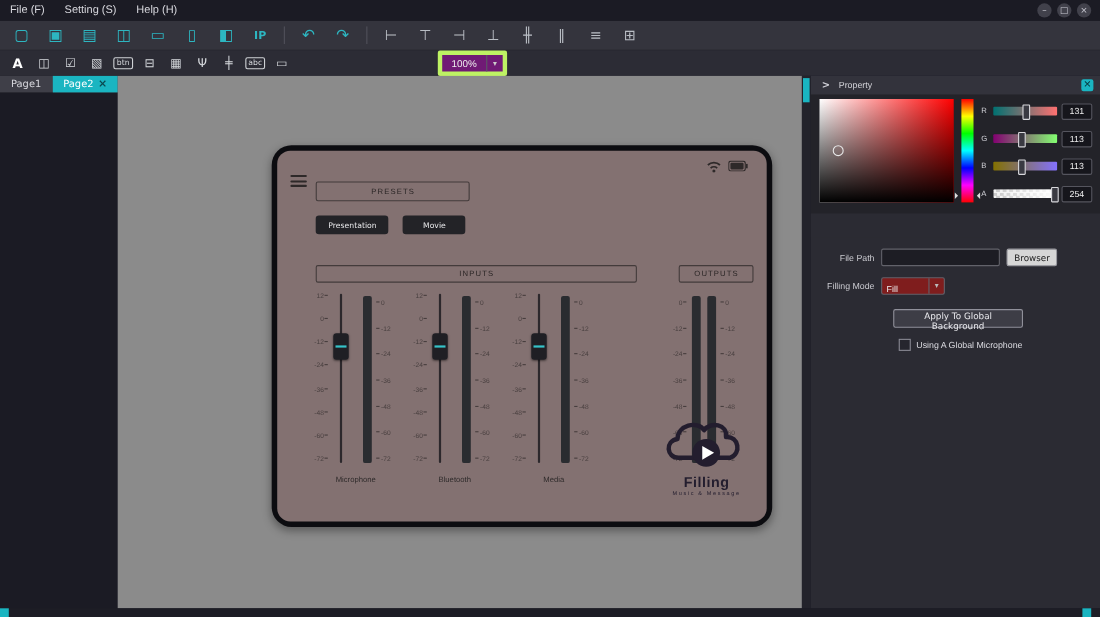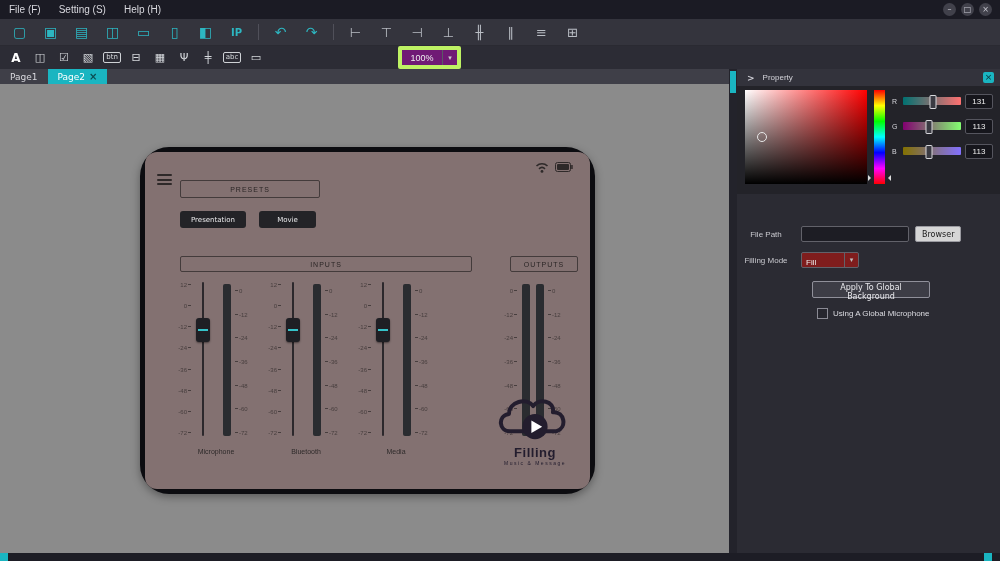--- a/index.html
+++ b/index.html
@@ -28,36 +28,36 @@
         display:flex;align-items:center;justify-content:center;padding:0}
   .cbtn.bA{font-weight:bold;font-size:12px;color:#fff}
   .boxed{font-size:7px;border:1px solid #cfd2d6;border-radius:2px;padding:0 2px;line-height:9px}
   .zoom{display:flex;margin-left:130px;height:15px;border:4px solid #bef264;background:#701a75;border-radius:2px}
   .zoom-val{width:40px;font-size:9px;color:#eee;display:flex;align-items:center;justify-content:center}
   .zoom-arrow{width:14px;border-left:1px solid #5a5a64;color:#ccc;font-size:7px;display:flex;
               align-items:center;justify-content:center}
 
   
   #work{position:absolute;top:69px;bottom:8px;left:0;right:0;display:flex}
-  #left-col{flex:1;display:flex;flex-direction:column;min-width:0}
+  #left-col{flex:1;display:flex;flex-direction:row;min-width:0}
   #tabbar{height:15px;background:#3f3f48;display:flex}
   .tab{height:15px;padding:0 10px;font-size:9px;color:#d8d8de;background:none;border:none;
        display:flex;align-items:center;gap:4px}
   .tab.active{background:#1ab5c1;color:#fff}
   .tab-close{color:#0b4a50;font-size:10px;font-weight:bold;line-height:10px}
   #canvas{flex:1;background:#8b8b8b;position:relative;overflow:hidden}
   #vscroll{width:8px;background:#23232b;position:relative}
   .vthumb{position:absolute;top:2px;left:1px;width:6px;height:22px;background:#1ab5c1;border:none;padding:0}
   #bottombar{position:absolute;bottom:0;left:0;right:0;height:8px;background:#1d1d25}
   .hthumb{position:absolute;top:0;width:8px;height:8px;background:#1ab5c1;border:none;padding:0}
   .hthumb.l{left:0}.hthumb.r{right:8px}
 
   
   #device{position:absolute;left:140px;top:63px;width:455px;height:347px;background:#0c0c10;
-          border-radius:29px;padding:5px;box-sizing:border-box;box-shadow:0 3px 8px rgba(0,0,0,.35)}
+          border-radius:18px;padding:5px;box-sizing:border-box;box-shadow:0 3px 8px rgba(0,0,0,.35)}
   #device-inner{position:relative;width:100%;height:100%;background:#837171;border-radius:12px;overflow:hidden}
   .burger{position:absolute;left:12px;top:22px;width:15px;height:11px;display:flex;flex-direction:column;
           justify-content:space-between;background:none;border:none;padding:0}
   .burger i{display:block;height:2px;background:#2e2929;border-radius:1px}
   .dstatus{position:absolute;top:7px}
   .dbox{position:absolute;border:1px solid #433b3b;color:#2a2525;display:flex;align-items:center;
         justify-content:center;font-size:7px;letter-spacing:1px;border-radius:2px;box-sizing:border-box}
   .dbtn{position:absolute;background:#232327;color:#e9e9eb;font-size:7px;display:flex;align-items:center;
         justify-content:center;border-radius:3px;border:none}
   .channel{position:absolute;top:128px;width:86px;height:182px}
@@ -119,21 +119,21 @@
           conic-gradient(#c9c9c9 0 25%,#f2f2f2 0 50%,#c9c9c9 0 75%,#f2f2f2 0);
           background-size:100% 100%,6px 6px}
   .chandle{position:absolute;top:-2px;width:5px;height:12px;background:#3a3a42;border:1px solid #d8d8dc;
            border-radius:1px;transform:translateX(-50%)}
   .cval{width:26px;height:13px;background:#16161c;border:1px solid #55555e;border-radius:2px;font-size:8px;
         color:#eee;display:flex;align-items:center;justify-content:center}
   .pgap{height:22px;background:#2b2b33}
   .shead{height:16px;background:#37373f;display:flex;align-items:center;gap:7px;padding-left:10px;font-size:8px}
   .shead.gb{margin-top:12px;height:17px}
   .field-row{display:flex;align-items:center;margin-top:10px;font-size:8px}
-  .flabel{width:58px;text-align:center;margin-right:6px;color:#c9c9cf}
+  .flabel{width:58px;text-align:right;margin-right:6px;color:#c9c9cf}
   .finput{width:100px;height:14px;background:#1d1d24;border:1px solid #62626a;color:#eee;font-size:8px;
           padding:0 3px;border-radius:2px;font-family:inherit}
   .browser{margin-left:6px;height:16px;padding:0 6px;background:#d6d6d6;border:1px solid #9a9aa0;
            border-radius:2px;font-size:8px;color:#1a1a1a}
   .dropdown{width:56px;height:14px;background:#7f1d1d;border:1px solid #62626a;border-radius:2px;
             display:flex;align-items:flex-end}
   .dval{flex:1;padding-left:4px;font-size:8px;color:#eee}
   .darrow{width:13px;align-self:stretch;border-left:1px solid #62626a;color:#bbb;font-size:7px;
           display:flex;align-items:center;justify-content:center}
   .gbody{flex:1;padding-top:13px}
@@ -404,20 +404,27 @@
             </div>
           <div class="cval">113</div>
         </div>
         <div class="crow">
           <span class="clabel">B</span>
           <div class="cslider grad-b">
               <span class="chandle" style="left:44%"></span>
             </div>
           <div class="cval">113</div>
         </div>
+        <div class="crow">
+          <span class="clabel">A</span>
+          <div class="cslider grad-a">
+              <span class="chandle" style="left:97%"></span>
+            </div>
+          <div class="cval">254</div>
+        </div>
       </div>
     </div>
     <div class="pgap"></div>
 
     <div class="field-row">
       <span class="flabel">File Path</span>
       <input class="finput" value="" style="">
       <button class="browser">Browser</button>
     </div>
     <div class="field-row">

